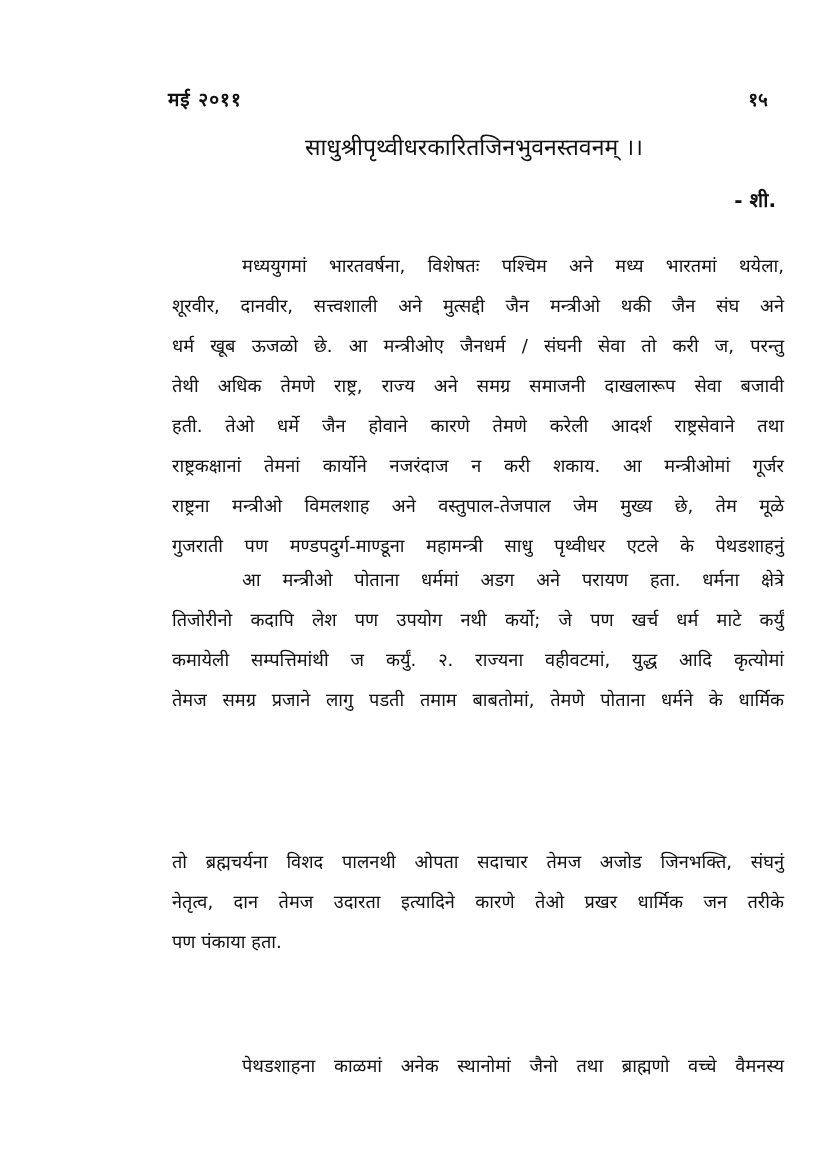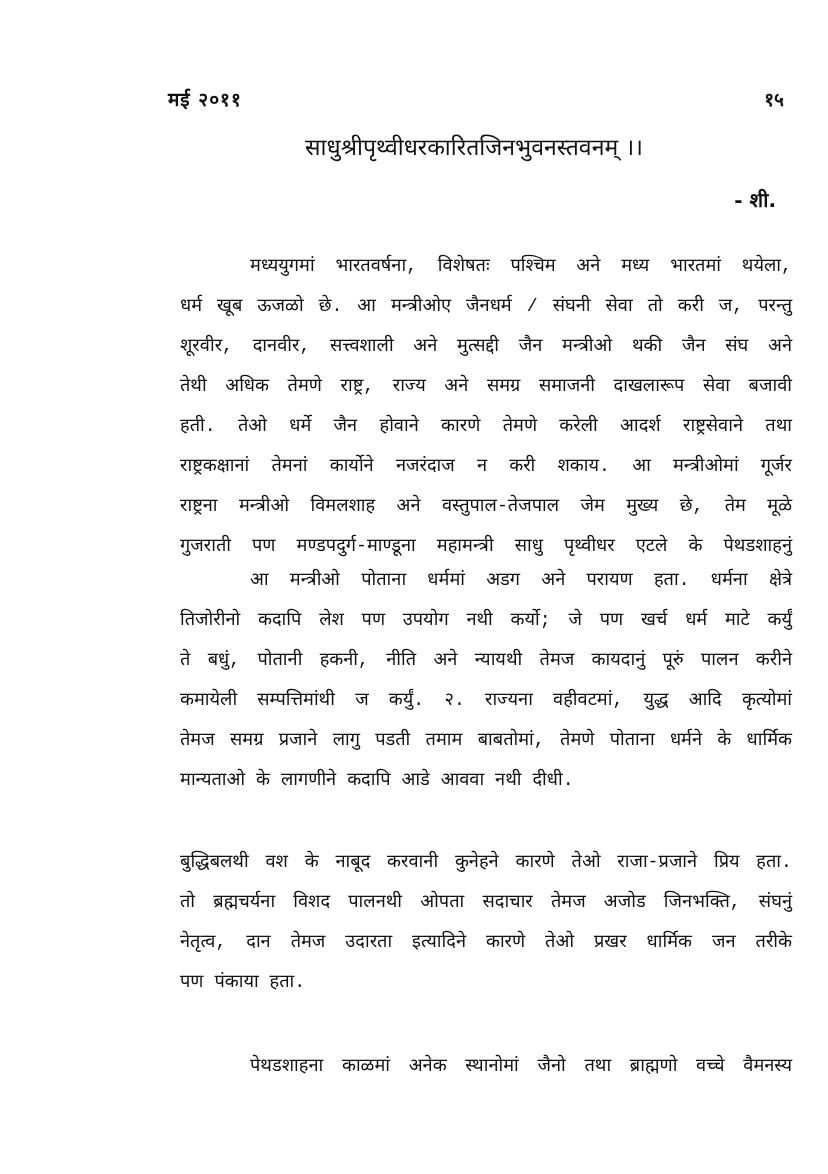--- a/index.html
+++ b/index.html
@@ -25,21 +25,21 @@
     .header-left {
       position: absolute;
       left: 168px;
       top: 86px;
       font-size: 19px;
       font-weight: bold;
       letter-spacing: 1px;
     }
     .header-right {
       position: absolute;
-      right: 44px;
+      right: 60px;
       top: 86px;
       font-size: 19px;
       font-weight: bold;
     }
     .title {
       position: absolute;
       left: 168px;
       width: 612px;
       top: 130px;
       text-align: center;
@@ -56,23 +56,22 @@
       font-weight: bold;
     }
     .body-text {
       position: absolute;
       left: 168px;
       width: 612px;
       font-size: 18.2px;
     }
     .para {
       position: absolute;
-      left: 12px;
+      left: 4px;
       width: 612px;
-      font-family: Liberation Mono, monospace;
     }
     .line {
       height: 40px;
       line-height: 40px;
       white-space: nowrap;
       text-align: justify;
       text-align-last: justify;
       overflow: visible;
     }
     .line.first {
@@ -90,40 +89,37 @@
   <div class="header-left">मई २०११</div>
   <div class="header-right">१५</div>
 
   <h1 class="title" style="margin:0;">साधुश्रीपृथ्वीधरकारितजिनभुवनस्तवनम् ।।</h1>
   <div class="author">- शी.</div>
 
   <div class="body-text" style="top:0;">
 
     <div class="para" style="top:246px;">
       <div class="line first">मध्ययुगमां भारतवर्षना, विशेषतः पश्चिम अने मध्य भारतमां थयेला,</div>
+      <div class="line">शूरवीर, दानवीर, सत्त्वशाली अने मुत्सद्दी जैन मन्त्रीओ थकी जैन संघ अने</div>
       <div class="line">धर्म खूब ऊजळो छे. आ मन्त्रीओए जैनधर्म / संघनी सेवा तो करी ज, परन्तु</div>
-      <div class="line">शूरवीर, दानवीर, सत्त्वशाली अने मुत्सद्दी जैन मन्त्रीओ थकी जैन संघ अने</div>
       <div class="line">तेथी अधिक तेमणे राष्ट्र, राज्य अने समग्र समाजनी दाखलारूप सेवा बजावी</div>
       <div class="line">हती. तेओ धर्मे जैन होवाने कारणे तेमणे करेली आदर्श राष्ट्रसेवाने तथा</div>
       <div class="line">राष्ट्रकक्षानां तेमनां कार्योने नजरंदाज न करी शकाय. आ मन्त्रीओमां गूर्जर</div>
       <div class="line">राष्ट्रना मन्त्रीओ विमलशाह अने वस्तुपाल-तेजपाल जेम मुख्य छे, तेम मूळे</div>
       <div class="line">गुजराती पण मण्डपदुर्ग-माण्डूना महामन्त्री साधु पृथ्वीधर एटले के पेथडशाहनुं</div>
     </div>
 
     <div class="para" style="top:560px;">
       <div class="line first">आ मन्त्रीओ पोताना धर्ममां अडग अने परायण हता. धर्मना क्षेत्रे</div>
       <div class="line">तिजोरीनो कदापि लेश पण उपयोग नथी कर्यो; जे पण खर्च धर्म माटे कर्युं</div>
-      <div class="line">ते बधुं, पोतानी हकनी, नीति अने न्यायथी तेमज कायदानुं पूरुं पालन करीने</div>
       <div class="line">कमायेली सम्पत्तिमांथी ज कर्युं. २. राज्यना वहीवटमां, युद्ध आदि कृत्योमां</div>
       <div class="line">तेमज समग्र प्रजाने लागु पडती तमाम बाबतोमां, तेमणे पोताना धर्मने के धार्मिक</div>
-      <div class="line last">मान्यताओ के लागणीने कदापि आडे आववा नथी दीधी.</div>
     </div>
 
     <div class="para" style="top:842px;">
-      <div class="line">बुद्धिबलथी वश के नाबूद करवानी कुनेहने कारणे तेओ राजा-प्रजाने प्रिय हता.</div>
       <div class="line">तो ब्रह्मचर्यना विशद पालनथी ओपता सदाचार तेमज अजोड जिनभक्ति, संघनुं</div>
       <div class="line">नेतृत्व, दान तेमज उदारता इत्यादिने कारणे तेओ प्रखर धार्मिक जन तरीके</div>
       <div class="line last">पण पंकाया हता.</div>
     </div>
 
     <div class="para" style="top:1046px;">
       <div class="line first">पेथडशाहना काळमां अनेक स्थानोमां जैनो तथा ब्राह्मणो वच्चे वैमनस्य</div>
     </div>
 
   </div>

